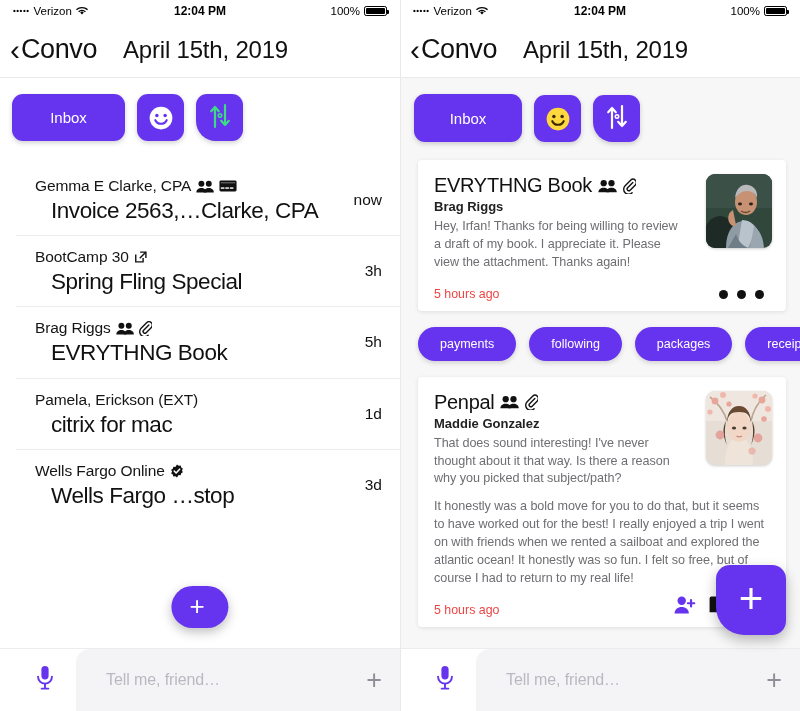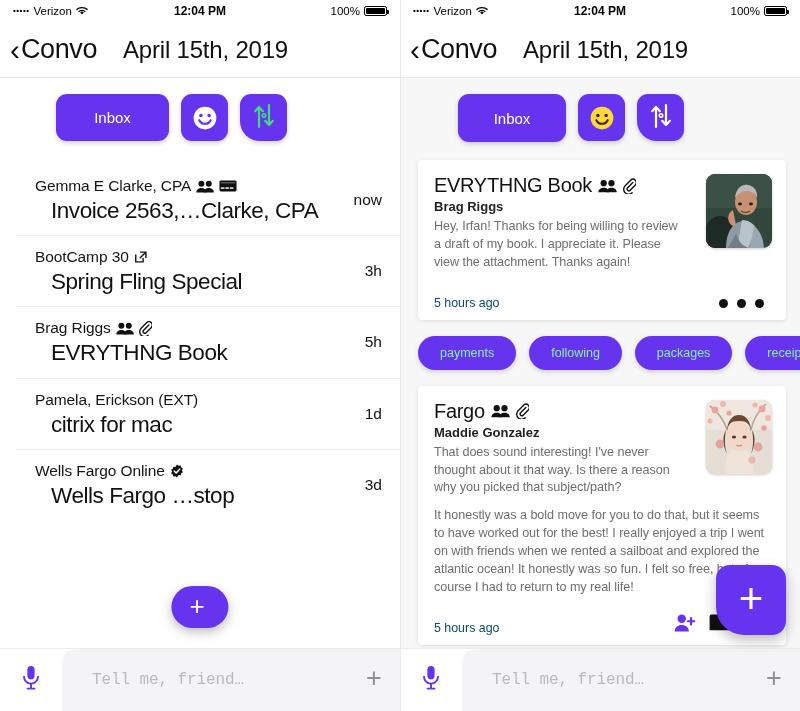--- a/index.html
+++ b/index.html
@@ -54,21 +54,21 @@
     font-size: 30px; font-weight: 300; line-height: 1; margin-right: 1px;
     color: #111; font-family: "Liberation Sans", sans-serif;
   }
   .back-label { font-size: 27px; color: #111; letter-spacing: -0.4px; }
   .nav-title {
     font-size: 24px; color: #111; margin-left: 26px; letter-spacing: -0.2px;
   }
   .nav-sep { height: 1px; background: #eaeaea; margin: 0; }
 
   
-  .toolbar { display: flex; align-items: flex-start; gap: 12px; padding: 16px 0 14px 12px; margin-left: 44px; }
+  .toolbar { display: flex; align-items: flex-end; gap: 12px; padding: 16px 0 14px 12px; }
   .btn-inbox {
     width: 113px; height: 47px; background: #6633ee; border-radius: 11px;
     display: flex; align-items: center; justify-content: center;
     color: #fff; font-size: 15px; box-shadow: 0 2px 5px rgba(0,0,0,.18);
     cursor: pointer; border: none;
   }
   .panel-right .btn-inbox { width: 108px; height: 48px; }
   .btn-sq {
     width: 47px; height: 47px; background: #6633ee; border-radius: 11px;
     display: flex; align-items: center; justify-content: center;
@@ -106,21 +106,21 @@
     align-items: center; gap: 9px; color: #fff; font-size: 16.5px;
     box-shadow: 0 4px 11px rgba(0,0,0,.26); cursor: pointer; z-index: 25;
     white-space: nowrap;
   }
   .plus-glyph { font-size: 26px; font-weight: 300; line-height: 0.8; margin-top: -2px; }
 
   
   .botbar {
     position: absolute; left: 0; bottom: 0; width: 400px; height: 63px;
     background: #fff; border-top: 1px solid #ececec;
-    display: flex; align-items: center;  font-family: Liberation Mono, monospace;
+    display: flex; align-items: center; padding-left: 14px;
   }
   .mic-wrap { width: 62px; display: flex; align-items: center; justify-content: center; cursor: pointer; }
   .tellfield {
     flex: 1; height: 63px; background: #f4f4f6; border-radius: 14px 0 0 0;
     display: flex; align-items: center; padding: 0 18px 0 30px;
     position: relative; cursor: text;
   }
   .tell-ph { font-size: 16px; color: #b9b9c2; letter-spacing: -0.1px; }
   .tell-plus {
     margin-left: auto; font-size: 27px; color: #8f8f99; font-weight: 300;
@@ -135,21 +135,21 @@
     box-shadow: 0 1px 4px rgba(0,0,0,.10);
   }
   .card-head { display: flex; align-items: center; gap: 6px; }
   .card-title { font-size: 20px; color: #111; letter-spacing: -0.3px; }
   .card-sender { font-size: 13px; font-weight: bold; color: #222; margin: 2px 0 4px; }
   .card-body {
     font-size: 12.6px; color: #6e6e73; line-height: 1.42; letter-spacing: -0.05px;
     max-width: 245px;
   }
   .card-body + .card-body { margin-top: 10px; max-width: 100%; }
-  .card-time { font-size: 12.4px; color: #0c4a6e; margin-top: 24px; }
+  .card-time { font-size: 12.4px; color: #ef4444; margin-top: 15px; }
   .avatar {
     position: absolute; right: 14px; top: 14px; width: 66px; height: 74px;
     border-radius: 9px; overflow: hidden; background: #ddd;
     box-shadow: 0 1px 3px rgba(0,0,0,.2);
   }
   .avatar svg { display: block; width: 100%; height: 100%; }
   .dots3 {
     position: absolute; right: 22px; bottom: 12px; display: flex; gap: 9px;
     cursor: pointer;
   }
@@ -158,21 +158,21 @@
     position: absolute; right: 16px; bottom: 8px; display: flex;
     align-items: center; gap: 13px;
   }
 
   
   .chips {
     display: flex; gap: 13px; padding: 16px 0 16px 18px; overflow: hidden;
   }
   .chip {
     flex: 0 0 auto; height: 34px; padding: 0 22px; border-radius: 17px;
-    background: #6633ee; color: #86efac; font-size: 12.5px;
+    background: #6633ee; color: #ffffff; font-size: 12.5px;
     display: flex; align-items: center; justify-content: center;
     box-shadow: 0 2px 5px rgba(0,0,0,.16); cursor: pointer; white-space: nowrap;
   }
 
   
   .fab {
     position: absolute; right: 14px; bottom: 76px; width: 70px; height: 70px;
     background: #6633ee; border-radius: 14px 14px 14px 28px;
     display: flex; align-items: center; justify-content: center;
     color: #fff; box-shadow: 0 5px 13px rgba(0,0,0,.27); cursor: pointer; z-index: 30;
@@ -449,21 +449,21 @@
 
       <div class="chips">
         <div class="chip">payments</div>
         <div class="chip">following</div>
         <div class="chip">packages</div>
         <div class="chip">receipts</div>
       </div>
 
       <div class="card" style="min-height:215px;">
         <div class="card-head">
-          <span class="card-title">Fargo</span>
+          <span class="card-title">Penpal</span>
           <span class="ricon">
             <svg width="19" height="14" viewBox="0 0 20 14">
                 <circle cx="6" cy="4" r="3.3" fill="#111"></circle>
                 <circle cx="14.2" cy="4" r="3.3" fill="#111"></circle>
                 <path d="M0.4 13.6c0-3 2.5-4.8 5.6-4.8s5.6 1.8 5.6 4.8z" fill="#111"></path>
                 <path d="M8.6 13.6c0-3 2.5-4.8 5.6-4.8s5.6 1.8 5.6 4.8z" fill="#111"></path>
               </svg>
           </span>
           <span class="ricon">
             <svg width="13" height="16" viewBox="0 0 14 16">

